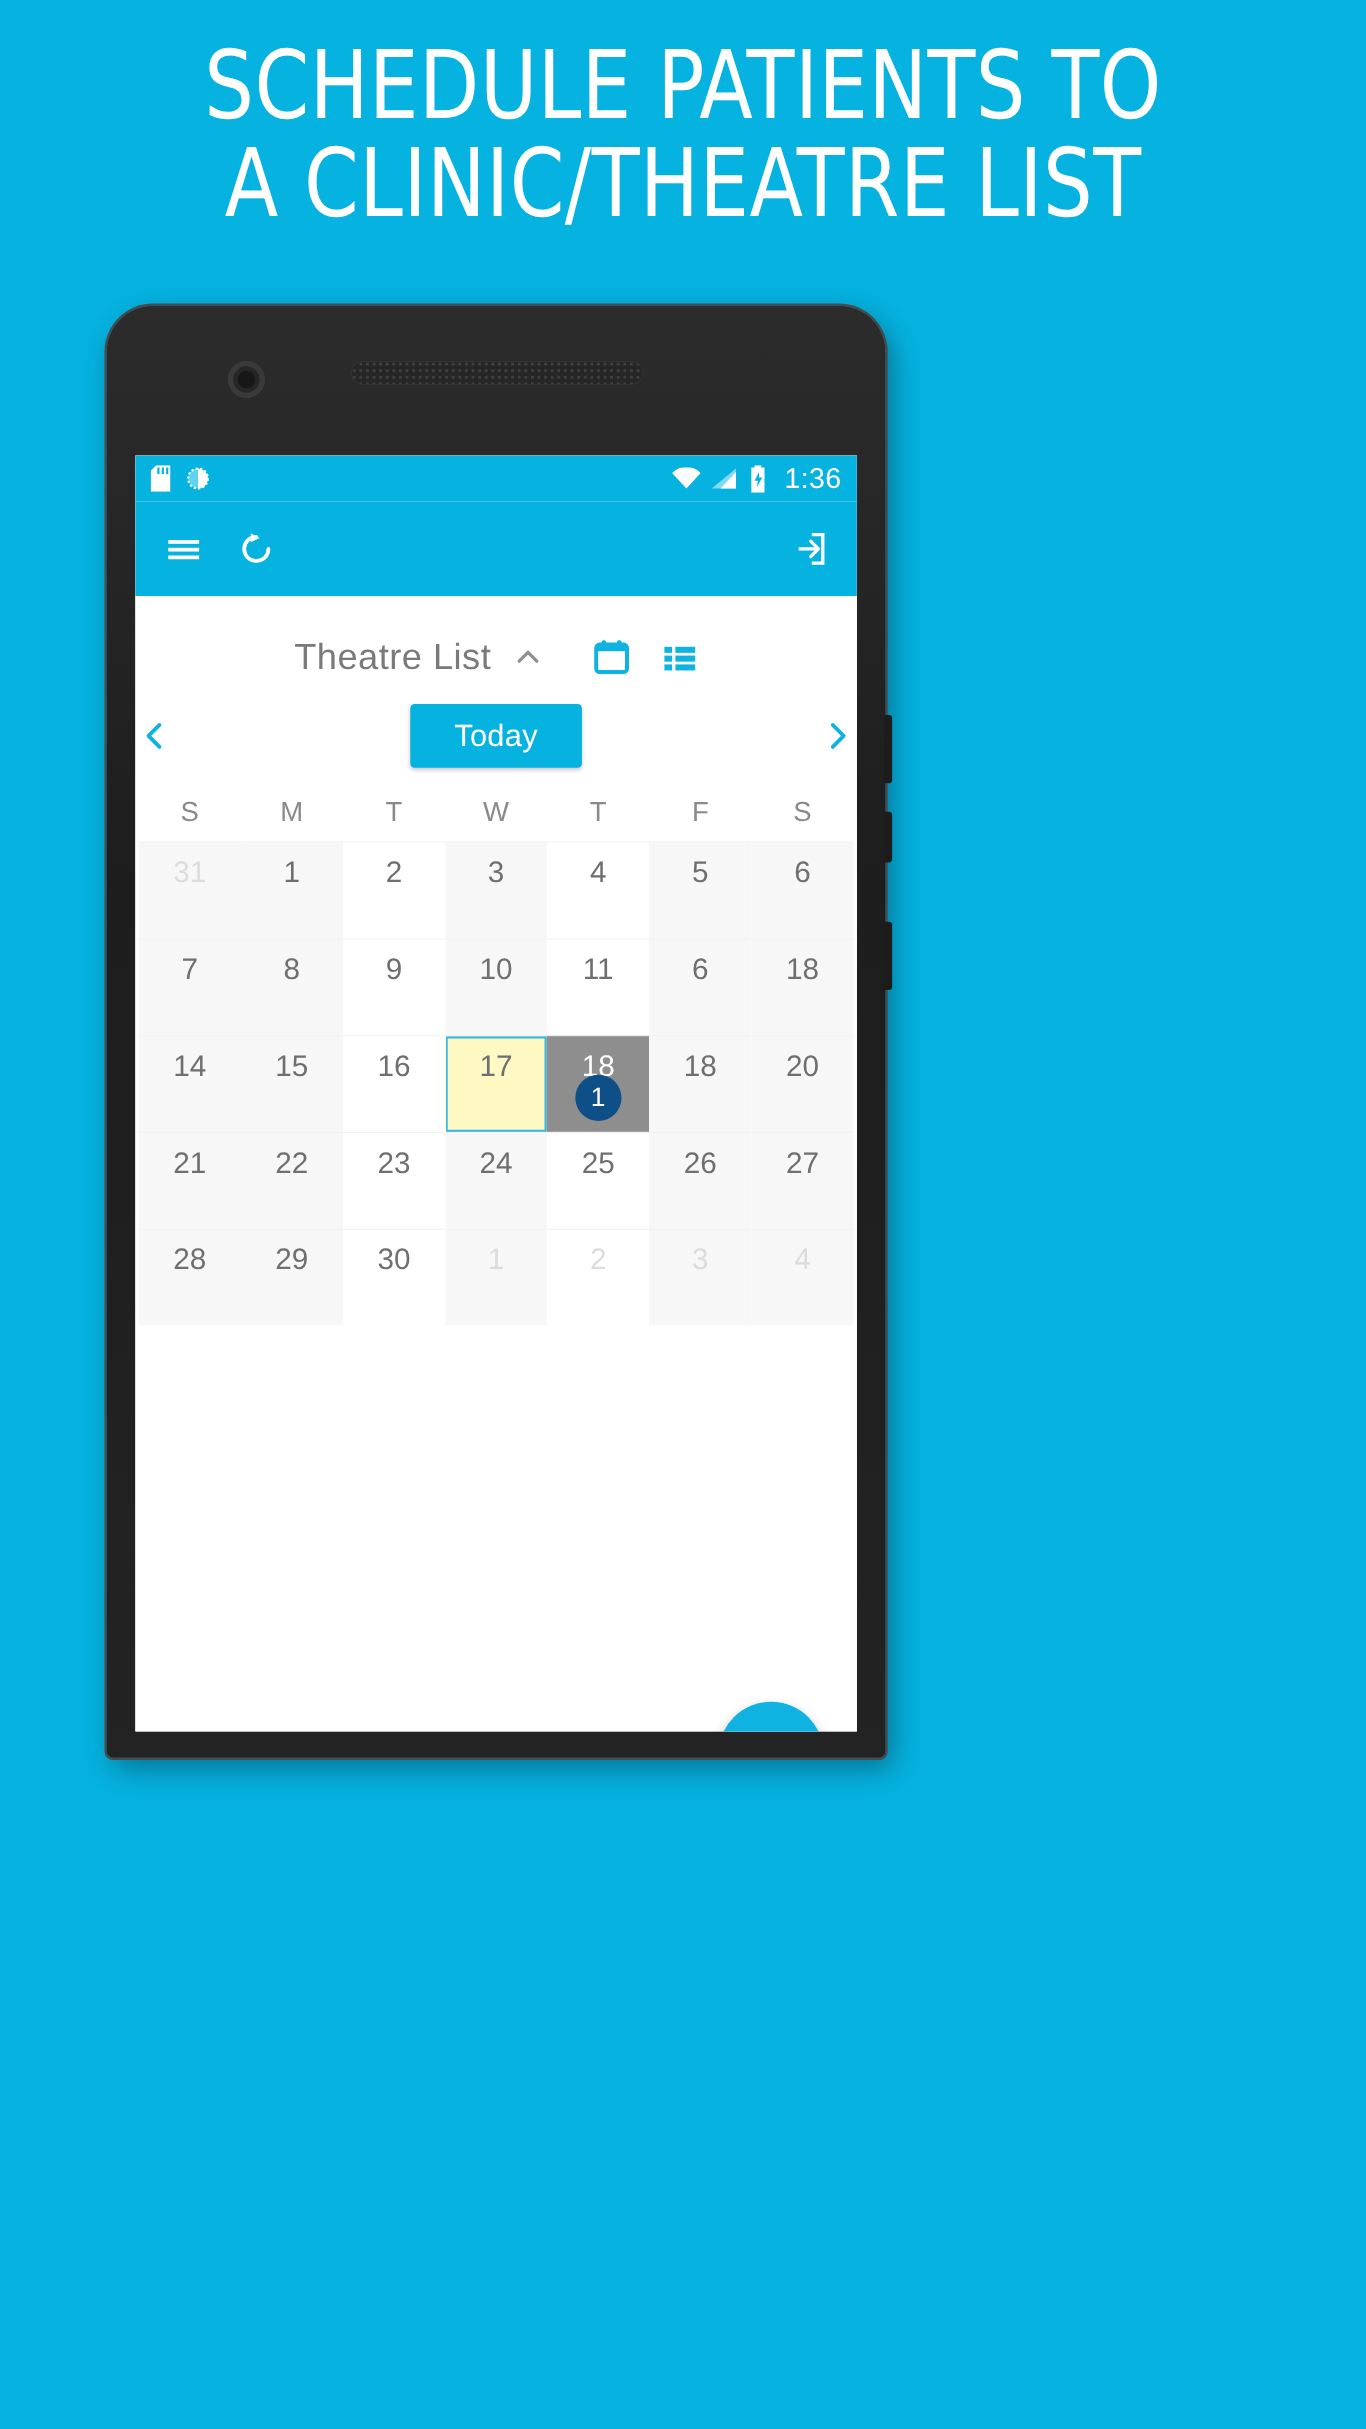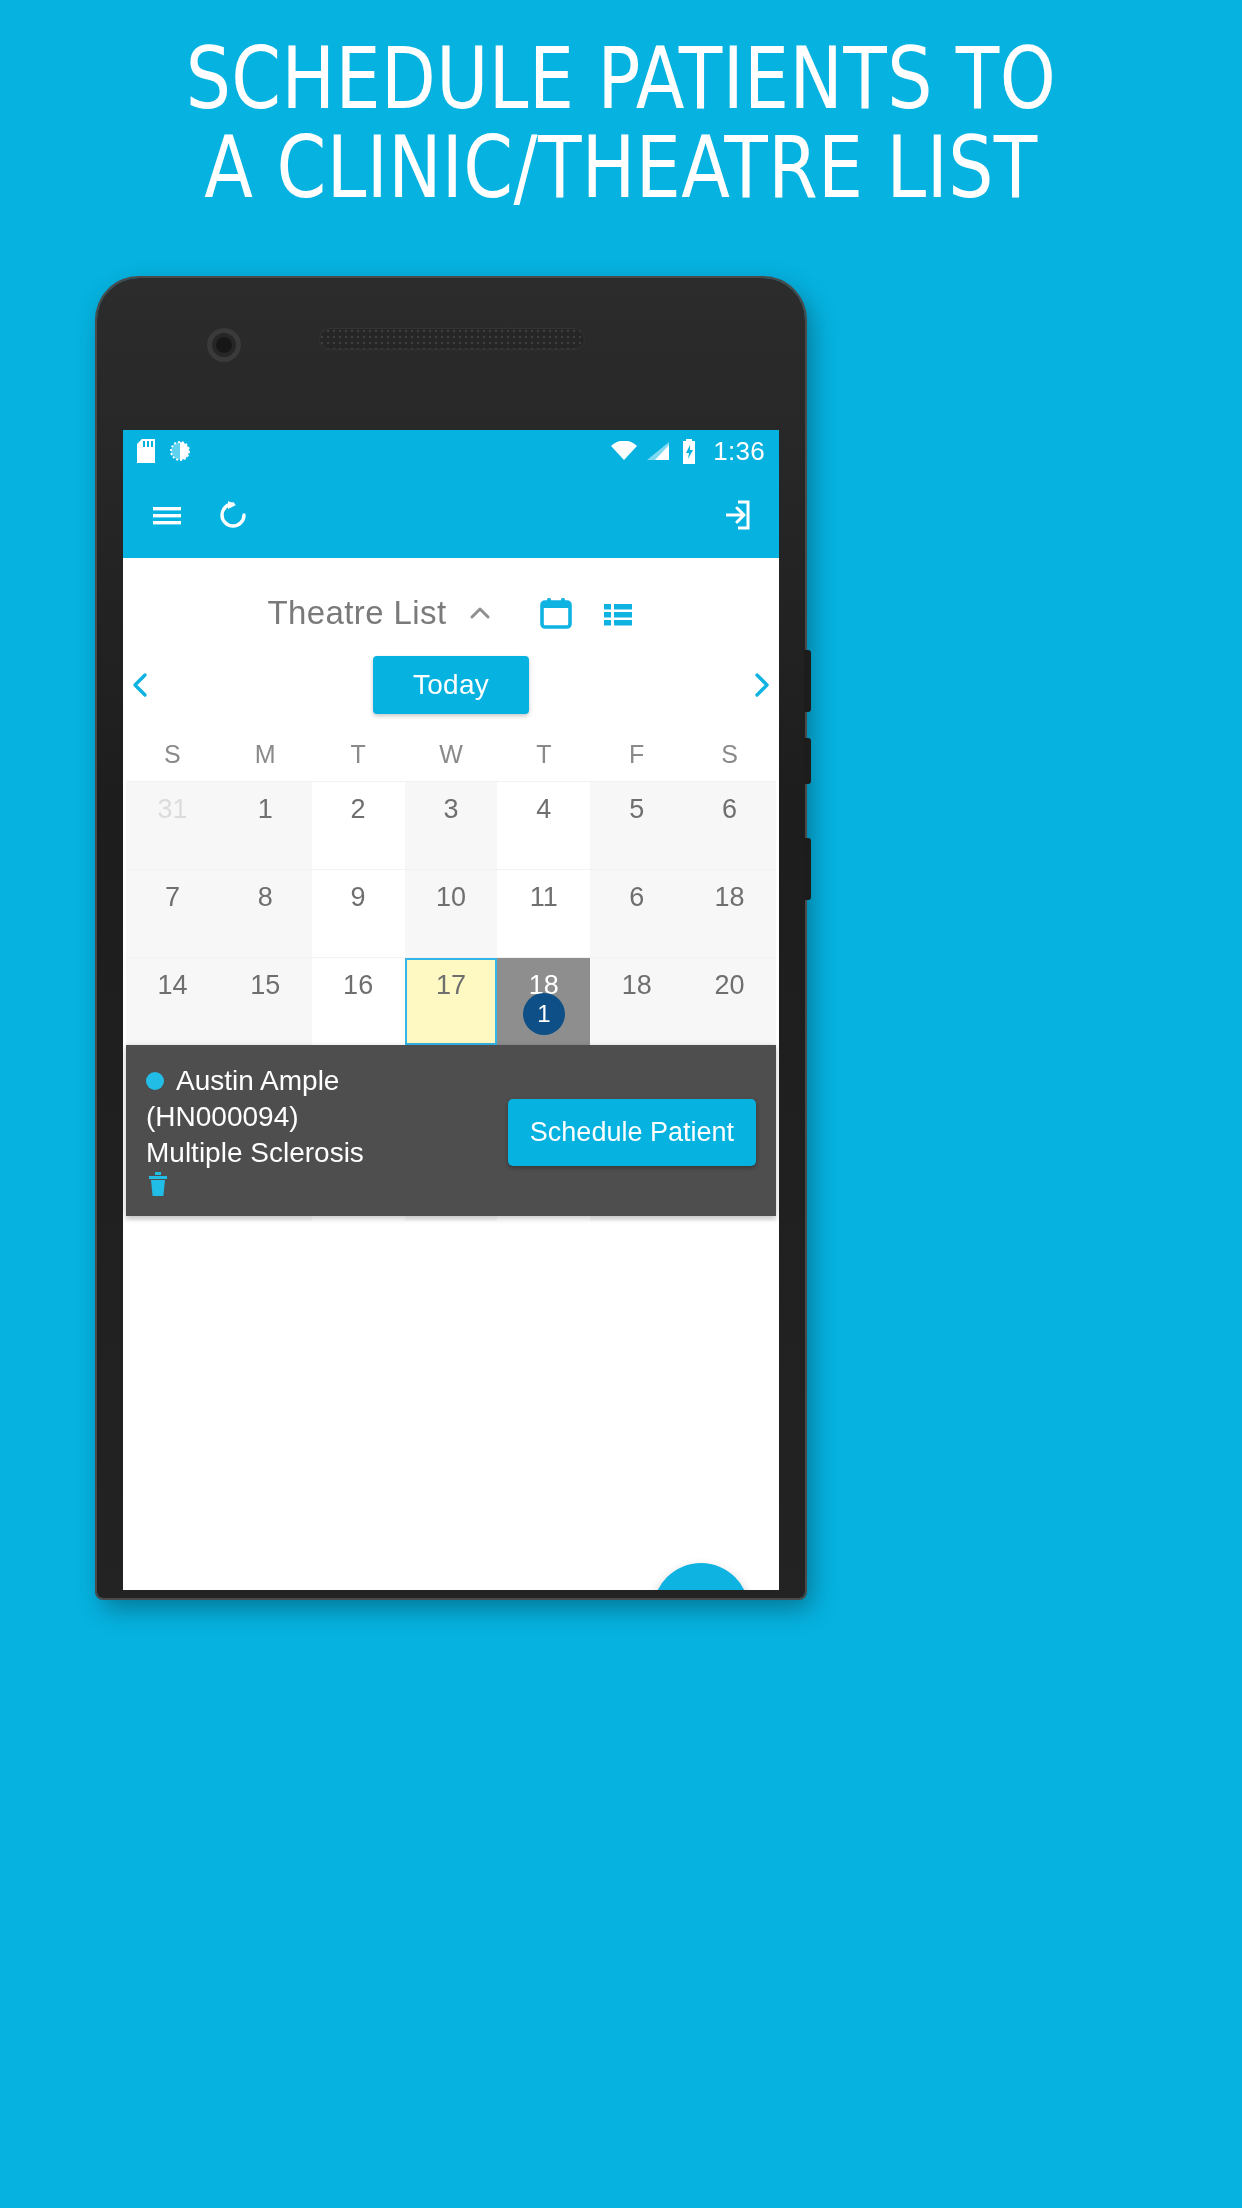--- a/index.html
+++ b/index.html
@@ -60,21 +60,21 @@
     position: absolute; right: -6px; width: 7px;
     background: #1c1c1c; border-radius: 0 3px 3px 0;
   }
   .btn-side.b1 { top: 372px; height: 62px; }
   .btn-side.b2 { top: 460px; height: 46px; }
   .btn-side.b3 { top: 560px; height: 62px; }
 
   
   .screen {
     position: absolute;
-    left: 26px; top: 152px;
+    left: 26px; top: 136px;
     width: 656px; height: 1160px;
     background: #ffffff;
     overflow: hidden;
   }
 
   
   .statusbar {
     height: 42px; background: #06b2e0; color: #fff;
     display: flex; align-items: center; padding: 0 14px;
   }
@@ -440,38 +440,20 @@
             <span class="num">2</span>
           </div>
           <div class="cell shade muted">
             <span class="num">3</span>
           </div>
           <div class="cell shade muted">
             <span class="num">4</span>
           </div>
         </div>
 
-      <div class="event-panel" id="event-panel" style="top: 487px;">
-        <div class="ev-left">
-          <div class="ev-name-row">
-            <span class="ev-dot"></span>
-            <span class="ev-text">Austin Ample</span>
-          </div>
-          <div class="ev-sub">(HN000094)</div>
-          <div class="ev-sub">Multiple Sclerosis</div>
-          <span class="ev-trash">
-            <svg viewBox="0 0 24 28" width="24" height="28">
-              <rect x="3" y="6" width="18" height="3" fill="#21bde6"></rect>
-              <rect x="9" y="2" width="6" height="3" fill="#21bde6"></rect>
-              <path d="M5 10 h14 l-1.6 16 h-10.8 Z" fill="#21bde6"></path>
-            </svg>
-          </span>
-        </div>
-        <button class="sched-btn">Schedule Patient</button>
-      </div>
 
       <div class="fab">
         <span class="dots">
             <i></i>
             <i></i>
             <i></i>
           </span>
       </div>
 
       <div class="navbar">

